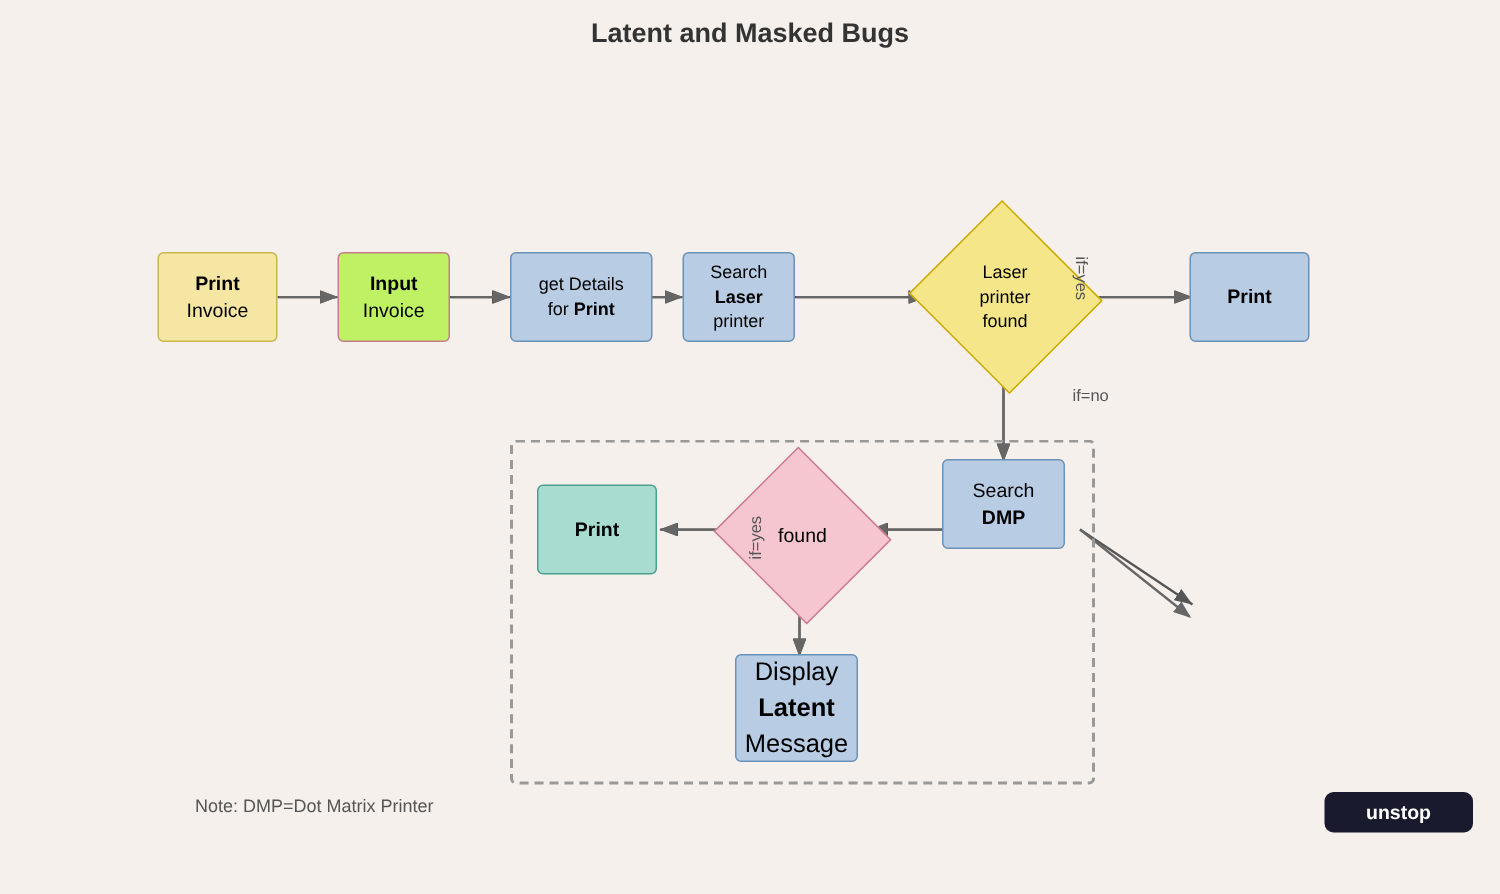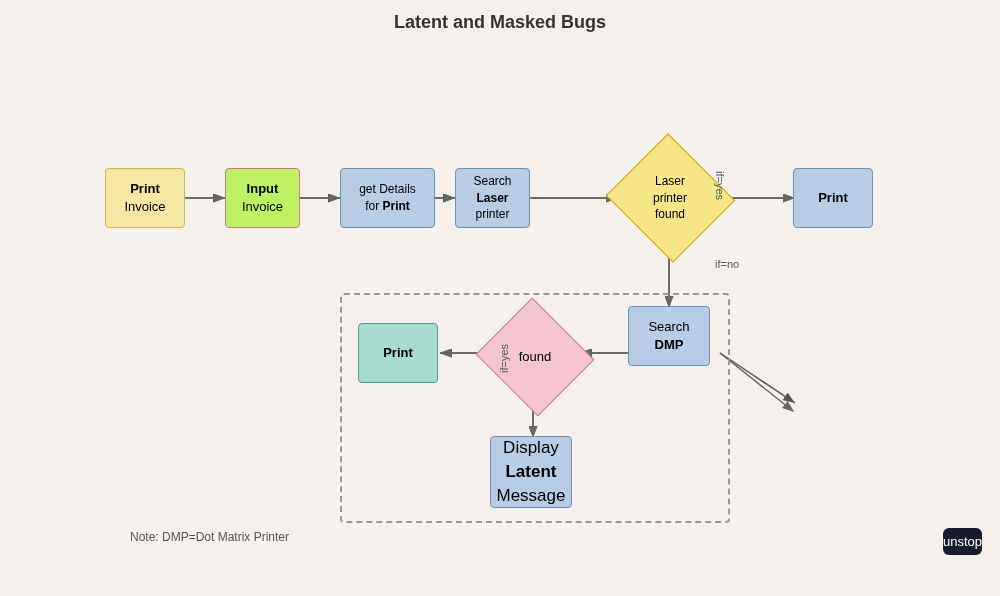--- a/index.html
+++ b/index.html
@@ -113,22 +113,22 @@
       margin-top: 40px;
     }
 
     .unstop-logo {
       position: absolute;
       bottom: 14px;
       right: 18px;
       background: #1a1a2e;
       color: white;
       font-size: 13px;
-      font-weight: normal;
-      padding: 6px 0;
+      font-weight: bold;
+      padding: 6px 28px;
       border-radius: 6px;
     }
   </style>
 </head>
 <body>
 
 <div class="title">Latent and Masked Bugs</div>
 
 <div class="diagram">
 

